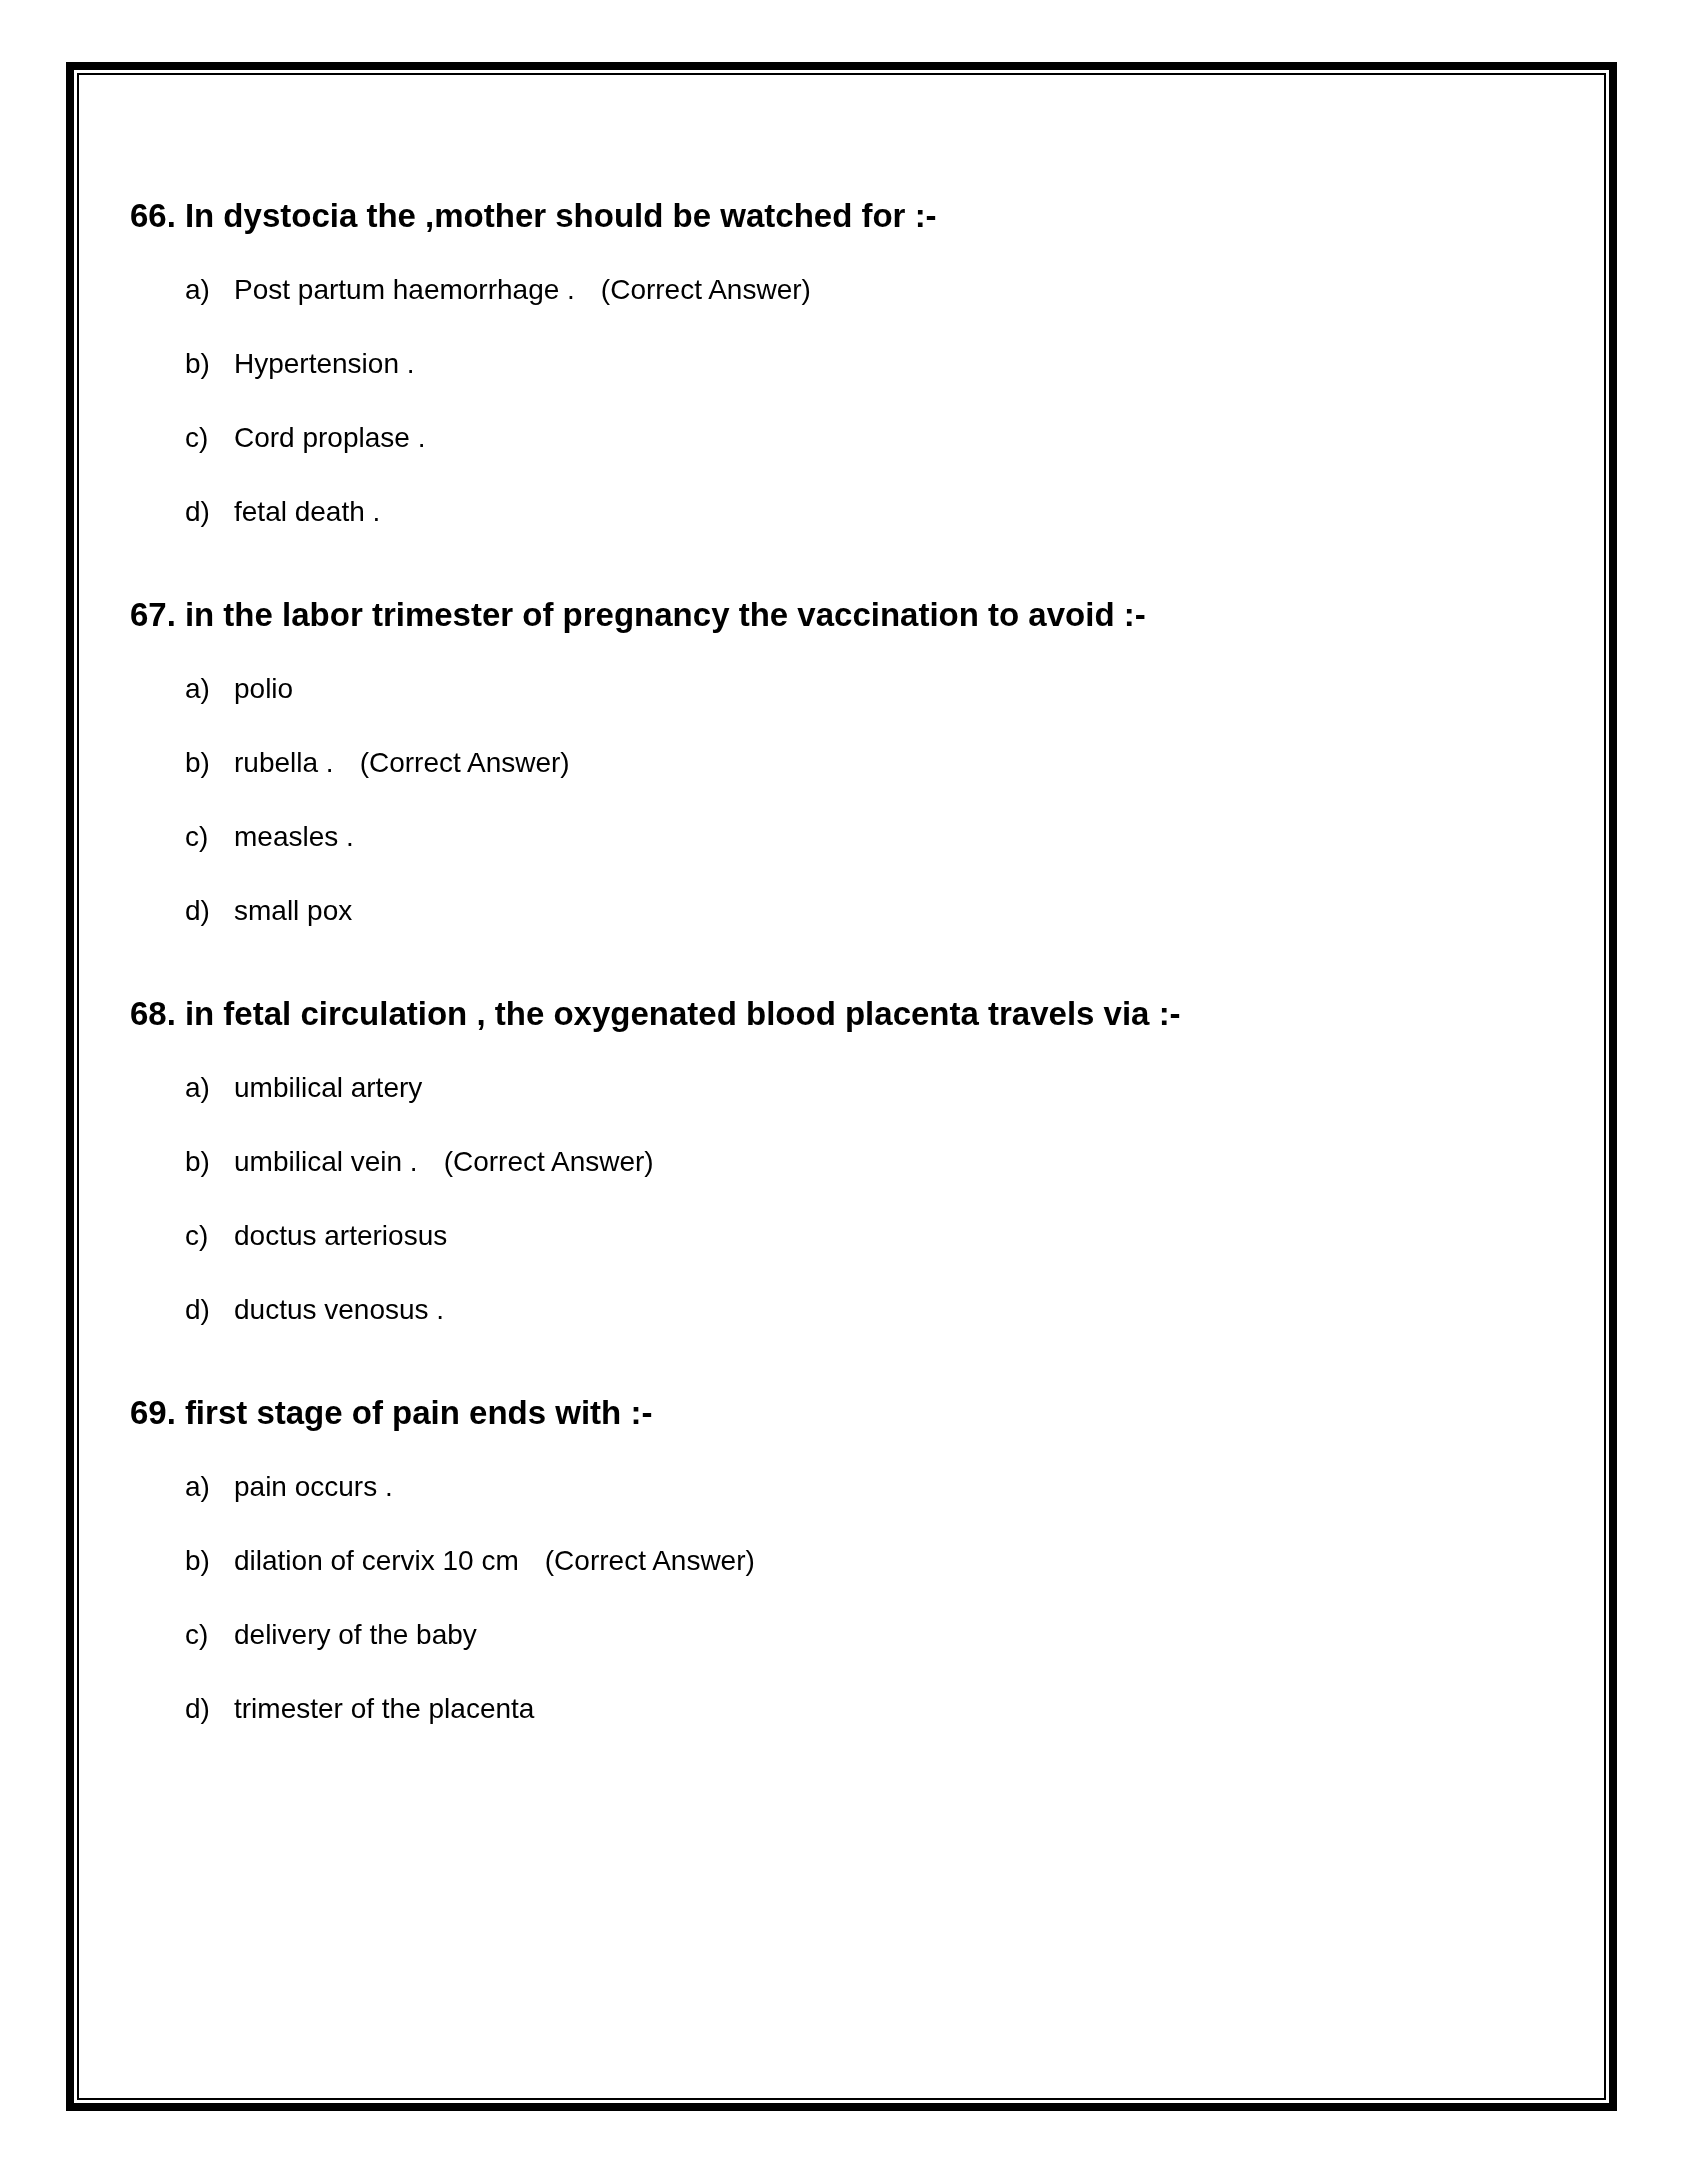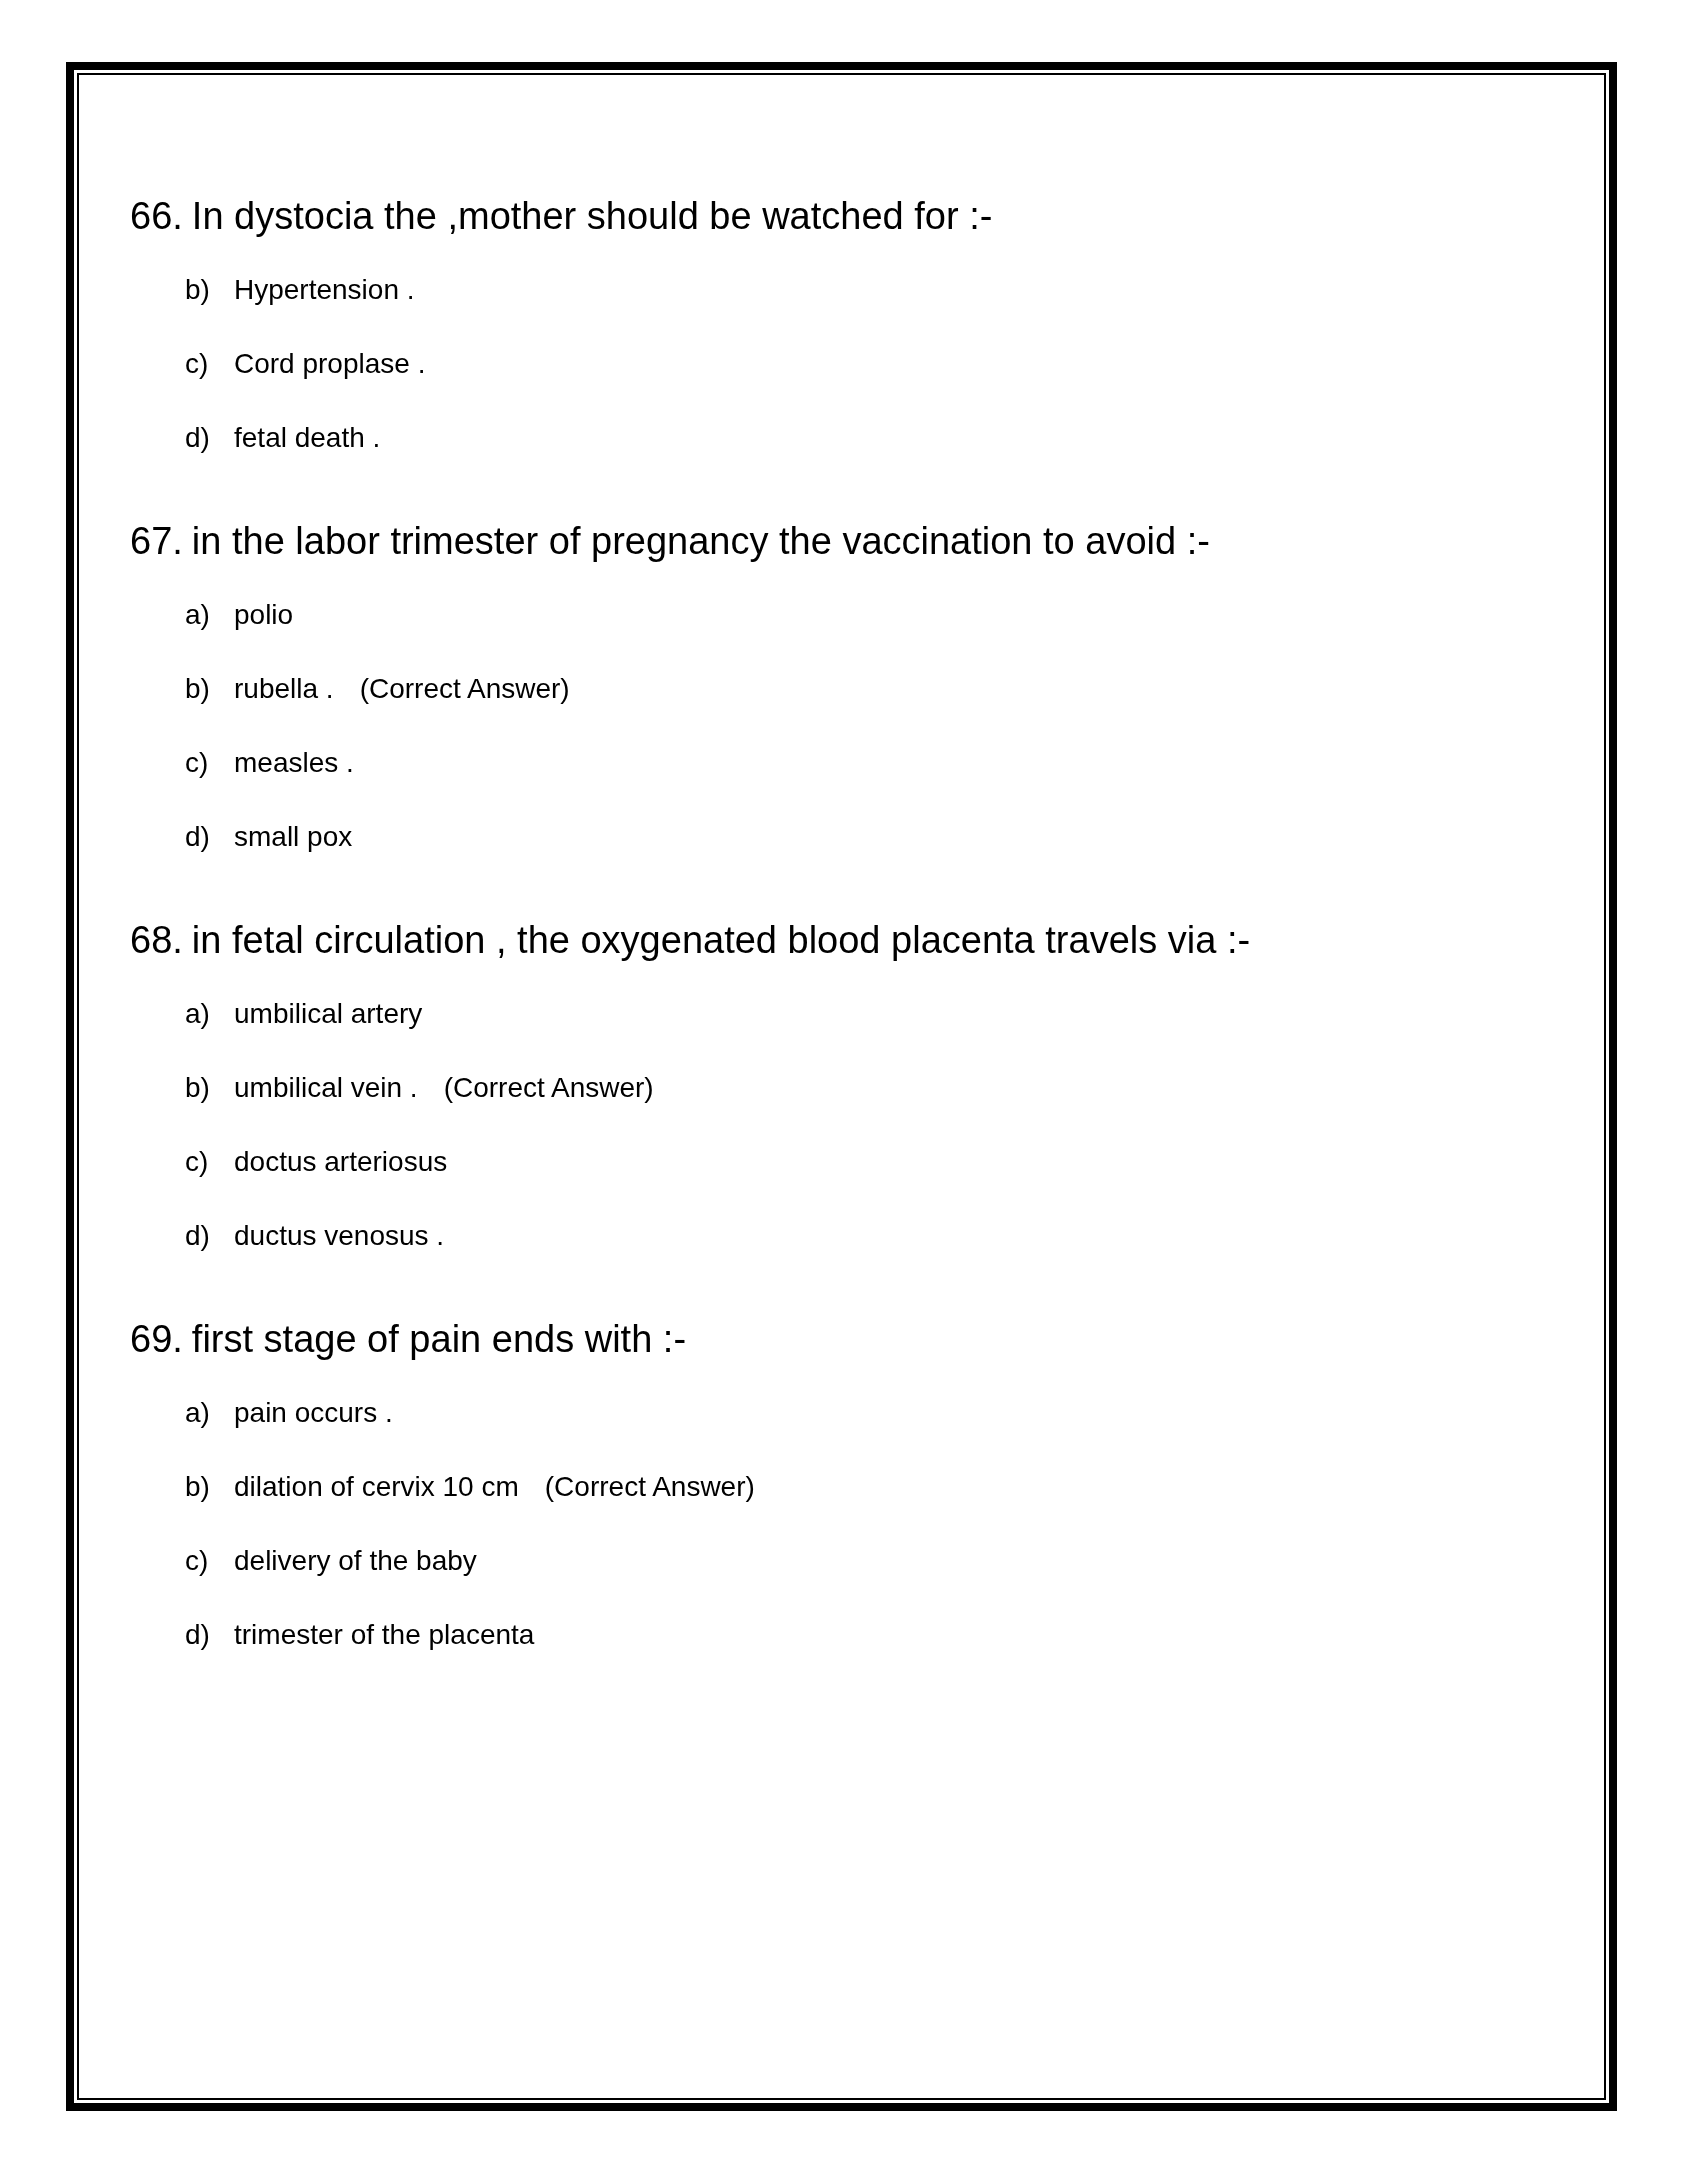--- a/index.html
+++ b/index.html
@@ -31,22 +31,22 @@
     right: 3px;
     bottom: 3px;
     border: 2px solid #000000;
   }
   .content {
     padding: 121px 40px 0 51px;
   }
   .question { margin: 0; }
   .q-title {
     margin: 63px 0 3px 0;
-    font-size: 38px;
-    font-weight: normal;
+    font-size: 33px;
+    font-weight: bold;
     line-height: 40px;
     white-space: pre;
   }
   .question:first-child .q-title {
     margin-top: 0;
   }
   .q-number {
     display: inline-block;
     margin-right: 9px;
   }
@@ -72,20 +72,21 @@
 </style>
 </head>
 <body>
 
 <div class="frame-outer">
   <div class="frame-inner">
     <div class="content">
 
       <div class="question">
         <p class="q-title"><span class="q-number">66.</span><span>In dystocia the ,mother should be watched for :-</span></p>
+        <p class="option"><span class="opt-letter">a)</span><span>Post partum haemorrhage .</span><span class="correct-label">(Correct Answer)</span></p>
         <p class="option"><span class="opt-letter">b)</span><span>Hypertension .</span><span class="correct-label"></span></p>
         <p class="option"><span class="opt-letter">c)</span><span>Cord proplase .</span><span class="correct-label"></span></p>
         <p class="option"><span class="opt-letter">d)</span><span>fetal death .</span><span class="correct-label"></span></p>
       </div>
 
       <div class="question">
         <p class="q-title"><span class="q-number">67.</span><span>in the labor trimester of pregnancy the vaccination to avoid :-</span></p>
         <p class="option"><span class="opt-letter">a)</span><span>polio</span><span class="correct-label"></span></p>
         <p class="option"><span class="opt-letter">b)</span><span>rubella .</span><span class="correct-label">(Correct Answer)</span></p>
         <p class="option"><span class="opt-letter">c)</span><span>measles .</span><span class="correct-label"></span></p>

